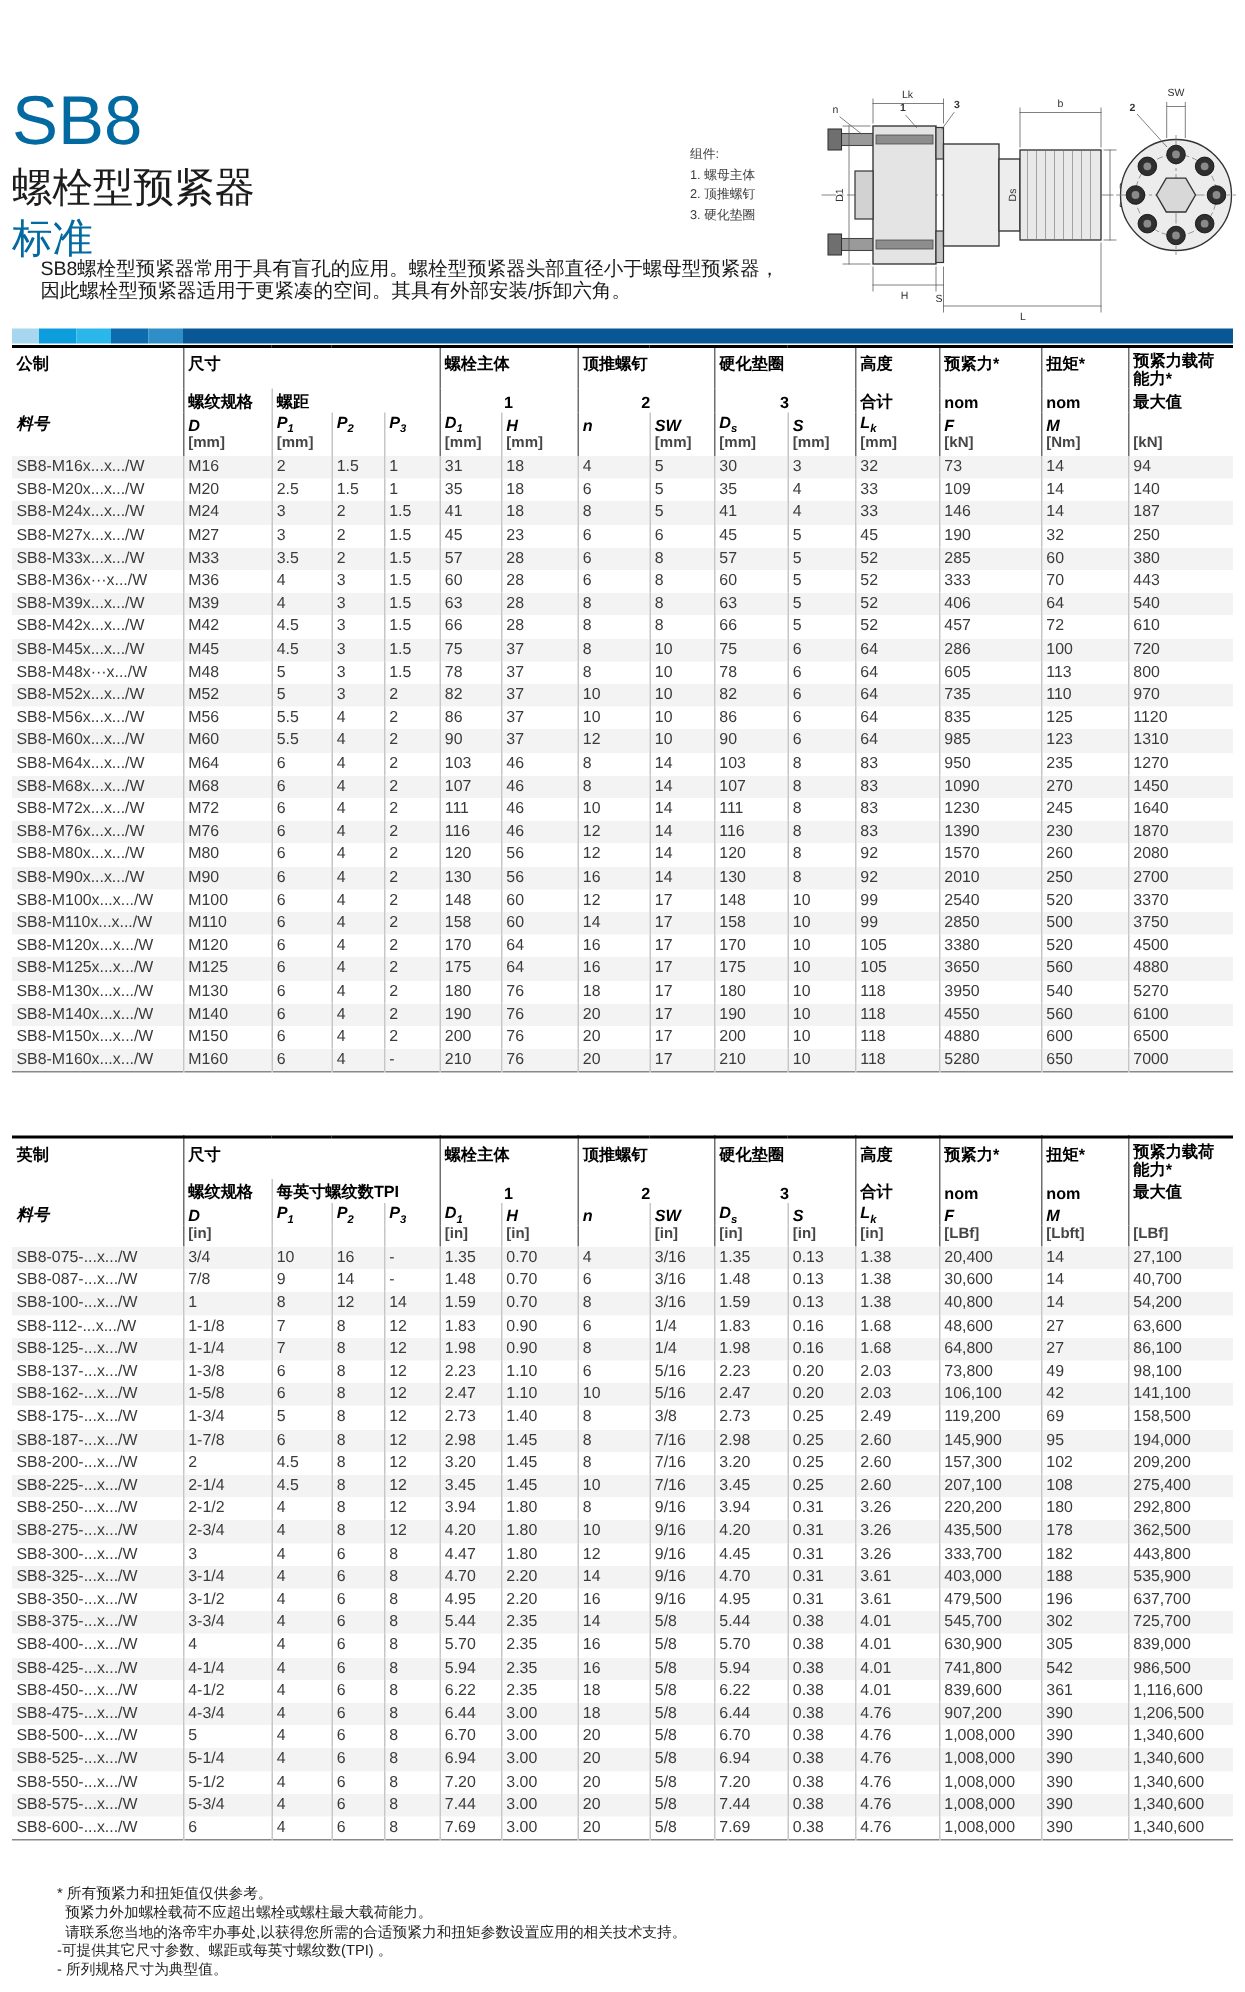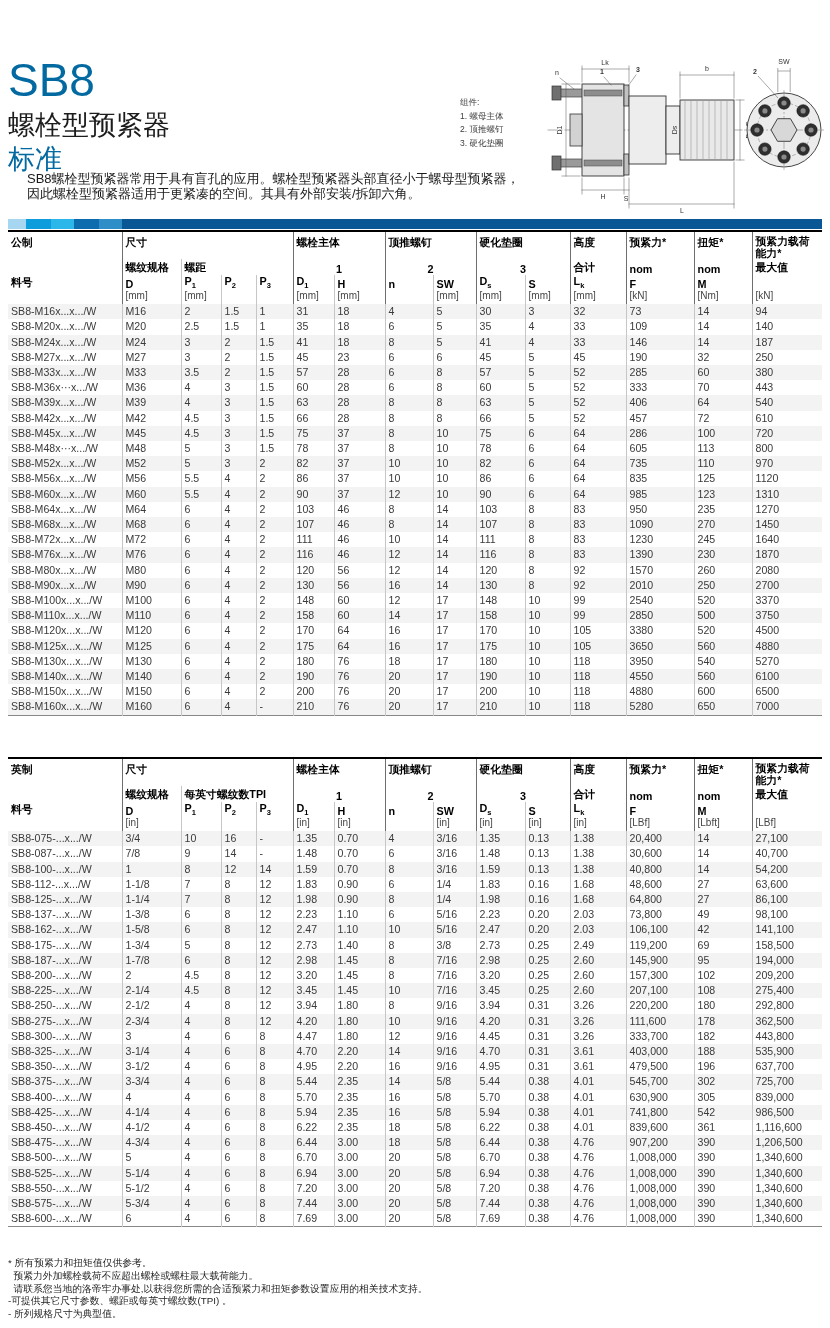--- a/index.html
+++ b/index.html
@@ -23,31 +23,31 @@
             border-top:2px solid #000;border-bottom:1px solid #888;}
   #metric-table{top:230px;}
   #imperial-table{top:757px;}
 
   .tbl th,.tbl td{text-align:left;}
   .tbl thead th{font-size:10.8px;padding:0 3px;vertical-align:bottom;font-weight:bold;color:#000;white-space:nowrap;}
   .tbl tr.r1 th{height:21px;vertical-align:top;padding-top:4px;}
   .tbl th.cap{white-space:normal;line-height:11.5px;padding-top:3px;}
   .tbl tr.r2 th{height:16px;}
   .tbl th.refnum{text-align:center;}
-  .tbl tr.r3 th{height:15px;}
-  .tbl tr.r4 th{height:14px;font-weight:normal;color:#454545;font-size:10px;vertical-align:top;}
+  .tbl tr.r3 th{height:15px;font-style:italic;}
+  .tbl tr.r4 th{height:14px;font-weight:bold;color:#454545;font-size:10px;vertical-align:top;}
   .db{border-left:1px solid #6e6e6e;}
   .lb{border-left:1px solid #c6c6c6;}
   .tbl tbody td{font-size:10.6px;color:#3a3a3a;height:15.2px;line-height:15.2px;padding:0 2px 0 3px;
                 white-space:nowrap;overflow:hidden;}
   .tbl tbody tr:nth-child(odd){background:#f3f3f3;}
   sub{font-size:7.5px;}
 
   .footnotes{position:absolute;left:8px;top:1257px;font-size:9.8px;line-height:12.8px;color:#1f1f1f;}
-  .footnotes div{white-space:pre;}
+  .footnotes div{white-space:pre;margin-left:30px;}
 </style>
 </head>
 <body>
 
 <div class="page">
 
   <div class="title">SB8</div>
   <div class="subtitle">螺栓型预紧器</div>
   <div class="variant">标准</div>
   <div class="desc">
@@ -1017,21 +1017,21 @@
           <td class="lb">4</td>
           <td class="lb">8</td>
           <td class="lb">12</td>
           <td class="lb">4.20</td>
           <td class="lb">1.80</td>
           <td class="lb">10</td>
           <td class="lb">9/16</td>
           <td class="lb">4.20</td>
           <td class="lb">0.31</td>
           <td class="lb">3.26</td>
-          <td class="lb">111,600</td>
+          <td class="lb">435,500</td>
           <td class="lb">178</td>
           <td class="lb">362,500</td>
         </tr>
         <tr>
           <td class="">SB8-300-...x.../W</td>
           <td class="lb">3</td>
           <td class="lb">4</td>
           <td class="lb">6</td>
           <td class="lb">8</td>
           <td class="lb">4.47</td>

